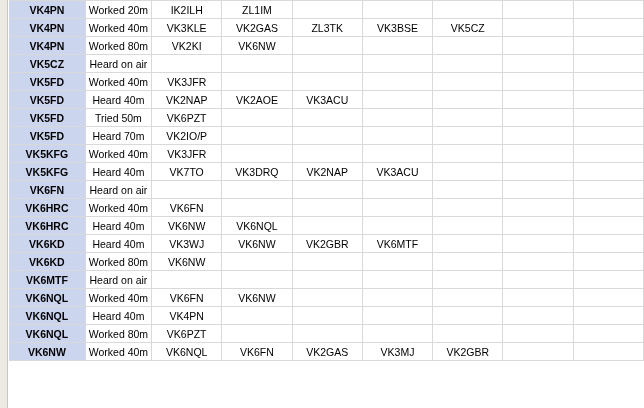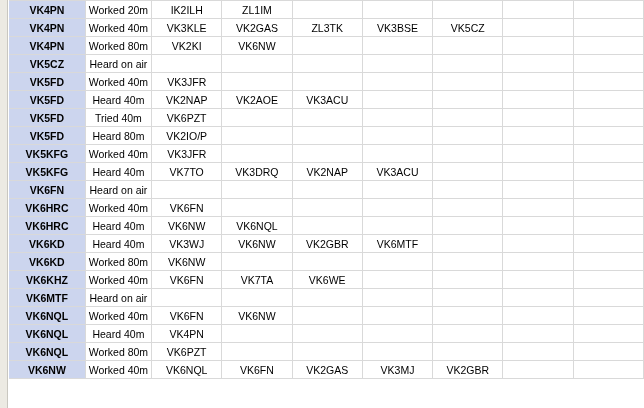--- a/index.html
+++ b/index.html
@@ -142,32 +142,32 @@
           <td class="c2">VK2NAP</td>
           <td class="c3">VK2AOE</td>
           <td class="c4">VK3ACU</td>
           <td class="c5 blank"></td>
           <td class="c6 blank"></td>
           <td class="c7 blank"></td>
           <td class="c8 blank"></td>
         </tr>
         <tr>
           <td class="c0">VK5FD</td>
-          <td class="c1">Tried 40m</td>
+          <td class="c1">Tried 50m</td>
           <td class="c2">VK6PZT</td>
           <td class="c3 blank"></td>
           <td class="c4 blank"></td>
           <td class="c5 blank"></td>
           <td class="c6 blank"></td>
           <td class="c7 blank"></td>
           <td class="c8 blank"></td>
         </tr>
         <tr>
           <td class="c0">VK5FD</td>
-          <td class="c1">Heard 80m</td>
+          <td class="c1">Heard 70m</td>
           <td class="c2">VK2IO/P</td>
           <td class="c3 blank"></td>
           <td class="c4 blank"></td>
           <td class="c5 blank"></td>
           <td class="c6 blank"></td>
           <td class="c7 blank"></td>
           <td class="c8 blank"></td>
         </tr>
         <tr>
           <td class="c0">VK5KFG</td>
@@ -234,31 +234,20 @@
           <td class="c6 blank"></td>
           <td class="c7 blank"></td>
           <td class="c8 blank"></td>
         </tr>
         <tr>
           <td class="c0">VK6KD</td>
           <td class="c1">Worked 80m</td>
           <td class="c2">VK6NW</td>
           <td class="c3 blank"></td>
           <td class="c4 blank"></td>
-          <td class="c5 blank"></td>
-          <td class="c6 blank"></td>
-          <td class="c7 blank"></td>
-          <td class="c8 blank"></td>
-        </tr>
-        <tr>
-          <td class="c0">VK6KHZ</td>
-          <td class="c1">Worked 40m</td>
-          <td class="c2">VK6FN</td>
-          <td class="c3">VK7TA</td>
-          <td class="c4">VK6WE</td>
           <td class="c5 blank"></td>
           <td class="c6 blank"></td>
           <td class="c7 blank"></td>
           <td class="c8 blank"></td>
         </tr>
         <tr>
           <td class="c0">VK6MTF</td>
           <td class="c1">Heard on air</td>
           <td class="c2 blank"></td>
           <td class="c3 blank"></td>

